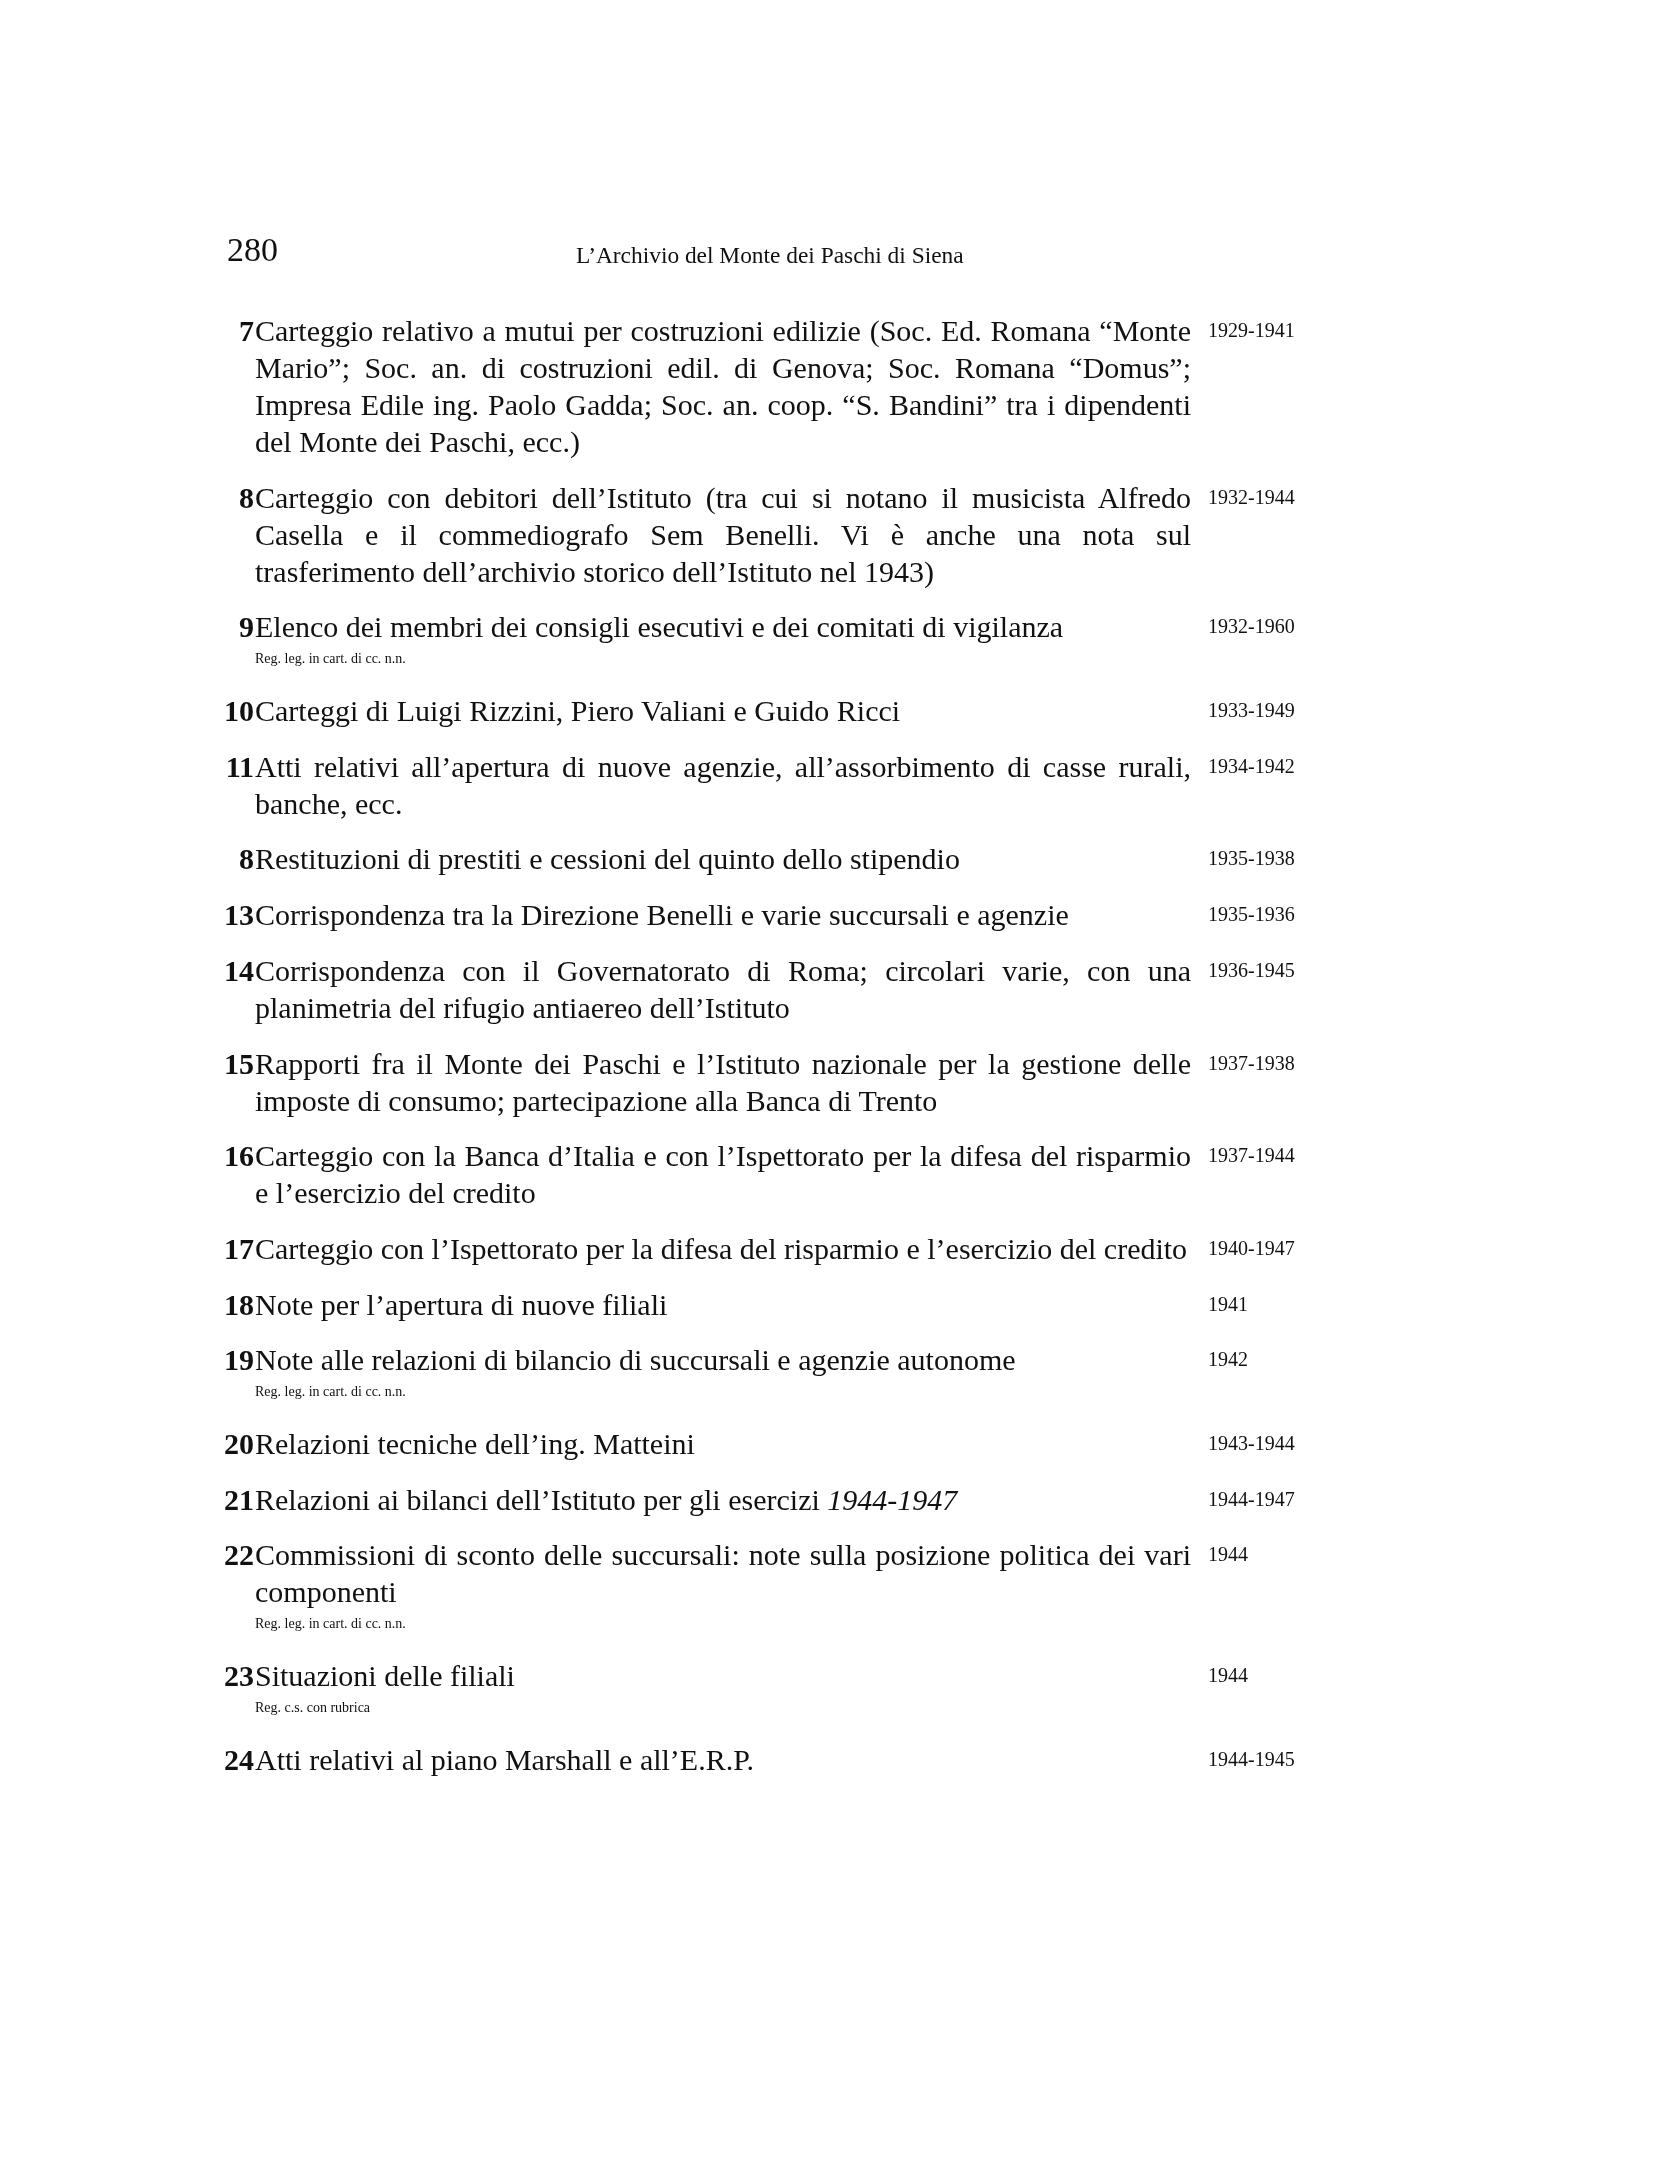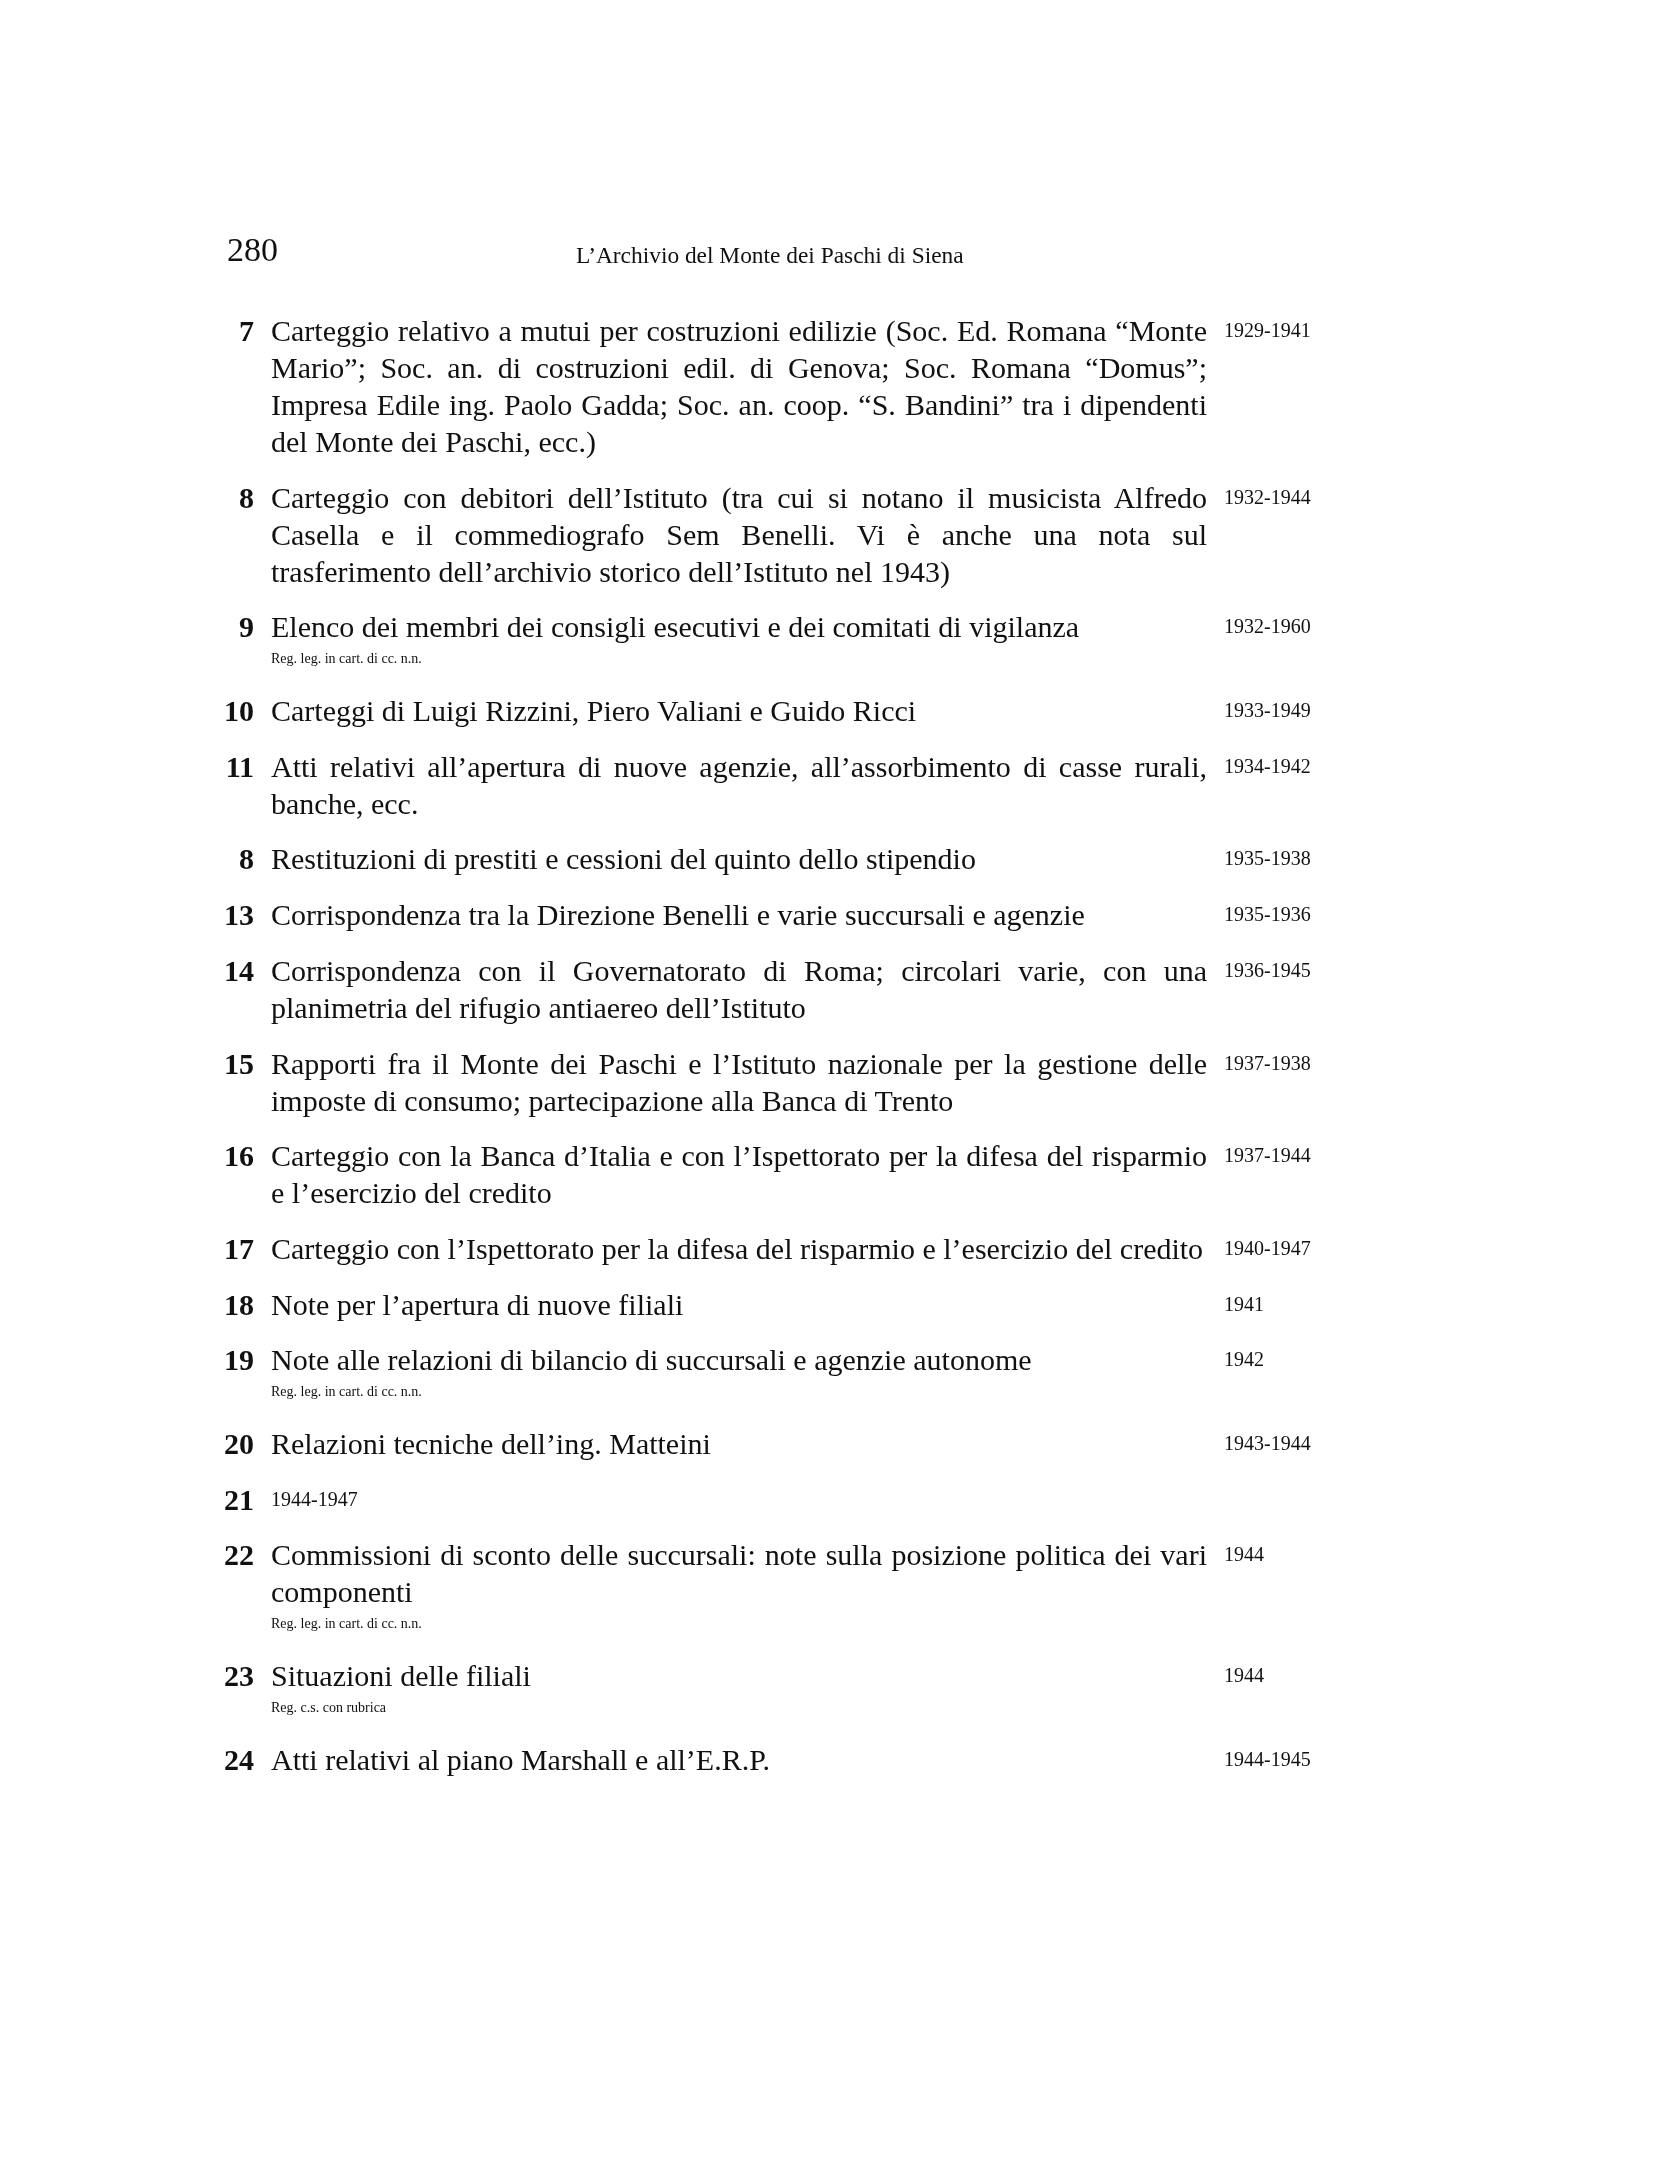--- a/index.html
+++ b/index.html
@@ -4,21 +4,21 @@
 <style>
   html, body { margin: 0; padding: 0; background: #ffffff; }
   body { width: 1672px; height: 2183px; position: relative; overflow: hidden; color: #111111;
          font-family: "Liberation Serif", "DejaVu Serif", serif; }
   .header { position: absolute; top: 231px; left: 227px; width: 1154px; height: 47px; }
   .page-number { position: absolute; left: 0; top: 0; font-size: 34px; }
   .running-title { position: absolute; left: 343px; top: 11px; font-size: 23.4px; margin-left: 6px; }
   .entries { position: absolute; top: 312px; left: 212px; width: 1154px; }
   .entry { display: flex; align-items: flex-start; margin-bottom: 18.7px; }
   .entry-num { width: 42px; text-align: right; font-weight: bold; font-size: 30px; line-height: 37px; flex: none; }
-  .entry-body { margin-left: 17px; width: 936px; flex: none; }
+  .entry-body { margin-left: 1px; width: 936px; flex: none; }
   .entry-desc { font-size: 30px; line-height: 37px; text-align: justify; }
   .entry-note { font-size: 14px; line-height: 28px; }
   .entry-date { margin-left: 17px; font-size: 20px; line-height: 37px; white-space: nowrap; flex: none; }
   .it { font-style: italic; }
 </style>
 </head>
 <body>
 
 <div class="header">
   <div class="page-number">280</div>
@@ -121,20 +121,23 @@
   </div>
   <div class="entry">
     <div class="entry-num">20</div>
     <div class="entry-body">
         <div class="entry-desc">Relazioni tecniche dell’ing. Matteini</div>
       </div>
     <div class="entry-date">1943-1944</div>
   </div>
   <div class="entry">
     <div class="entry-num">21</div>
+    <div class="entry-body">
+      <div class="entry-desc"><span>Relazioni ai bilanci dell’Istituto per gli esercizi</span> <span class="it">1944-1947</span></div>
+    </div>
     <div class="entry-date">1944-1947</div>
   </div>
   <div class="entry">
     <div class="entry-num">22</div>
     <div class="entry-body">
       <div class="entry-desc">Commissioni di sconto delle succursali: note sulla posizione politica dei vari componenti</div>
       <div class="entry-note">Reg. leg. in cart. di cc. n.n.</div>
     </div>
     <div class="entry-date">1944</div>
   </div>

